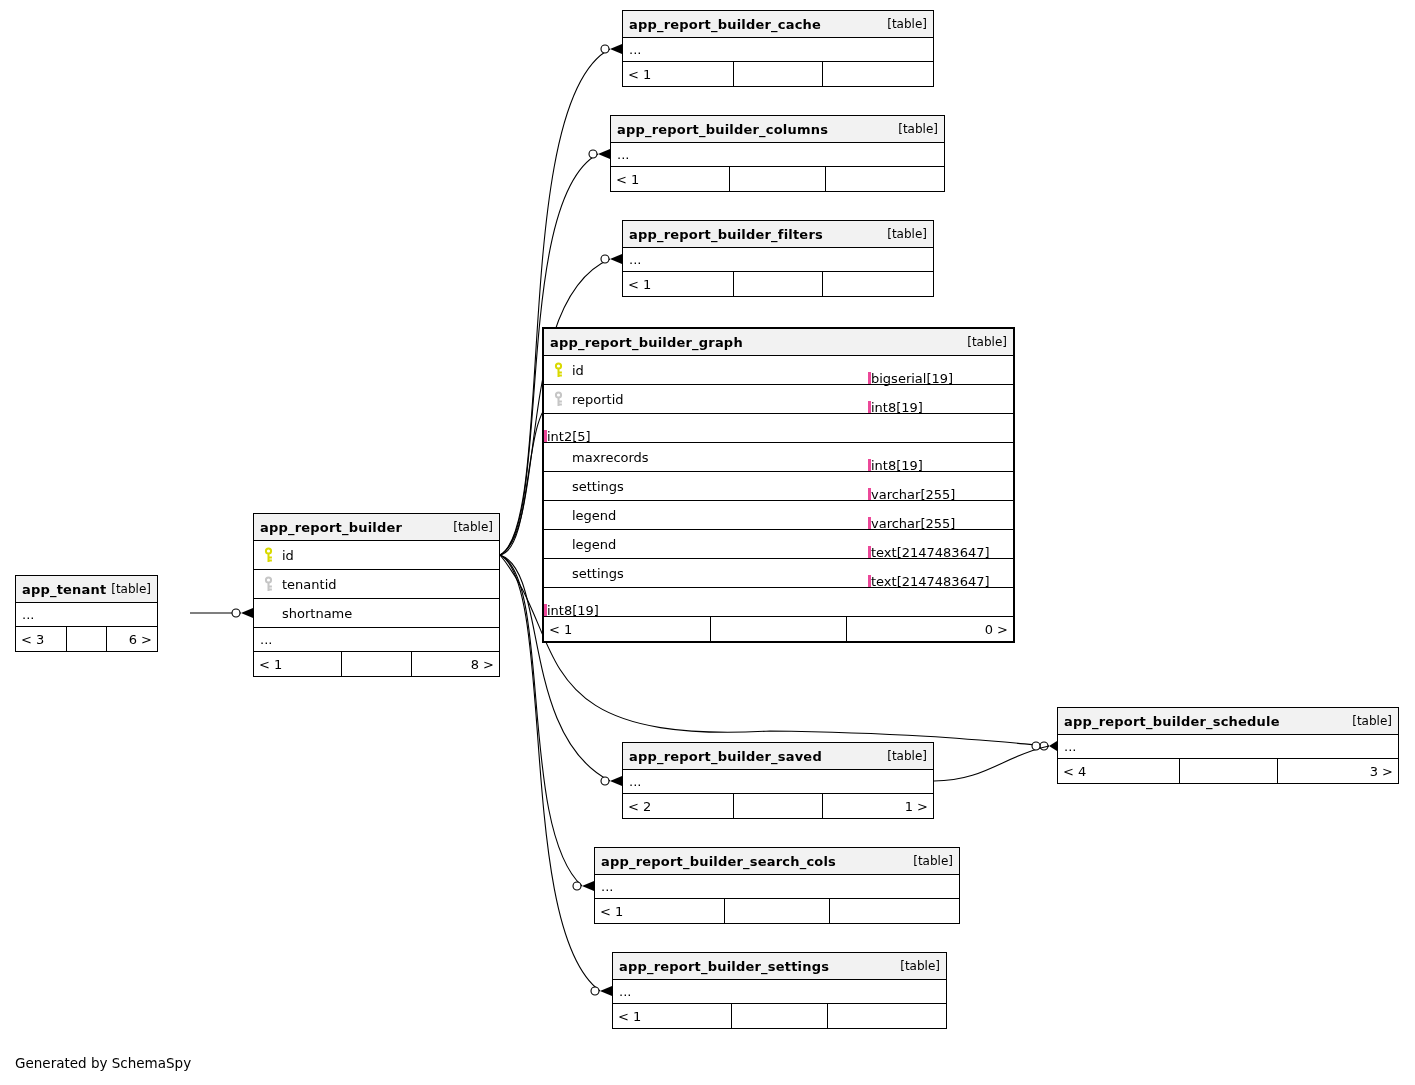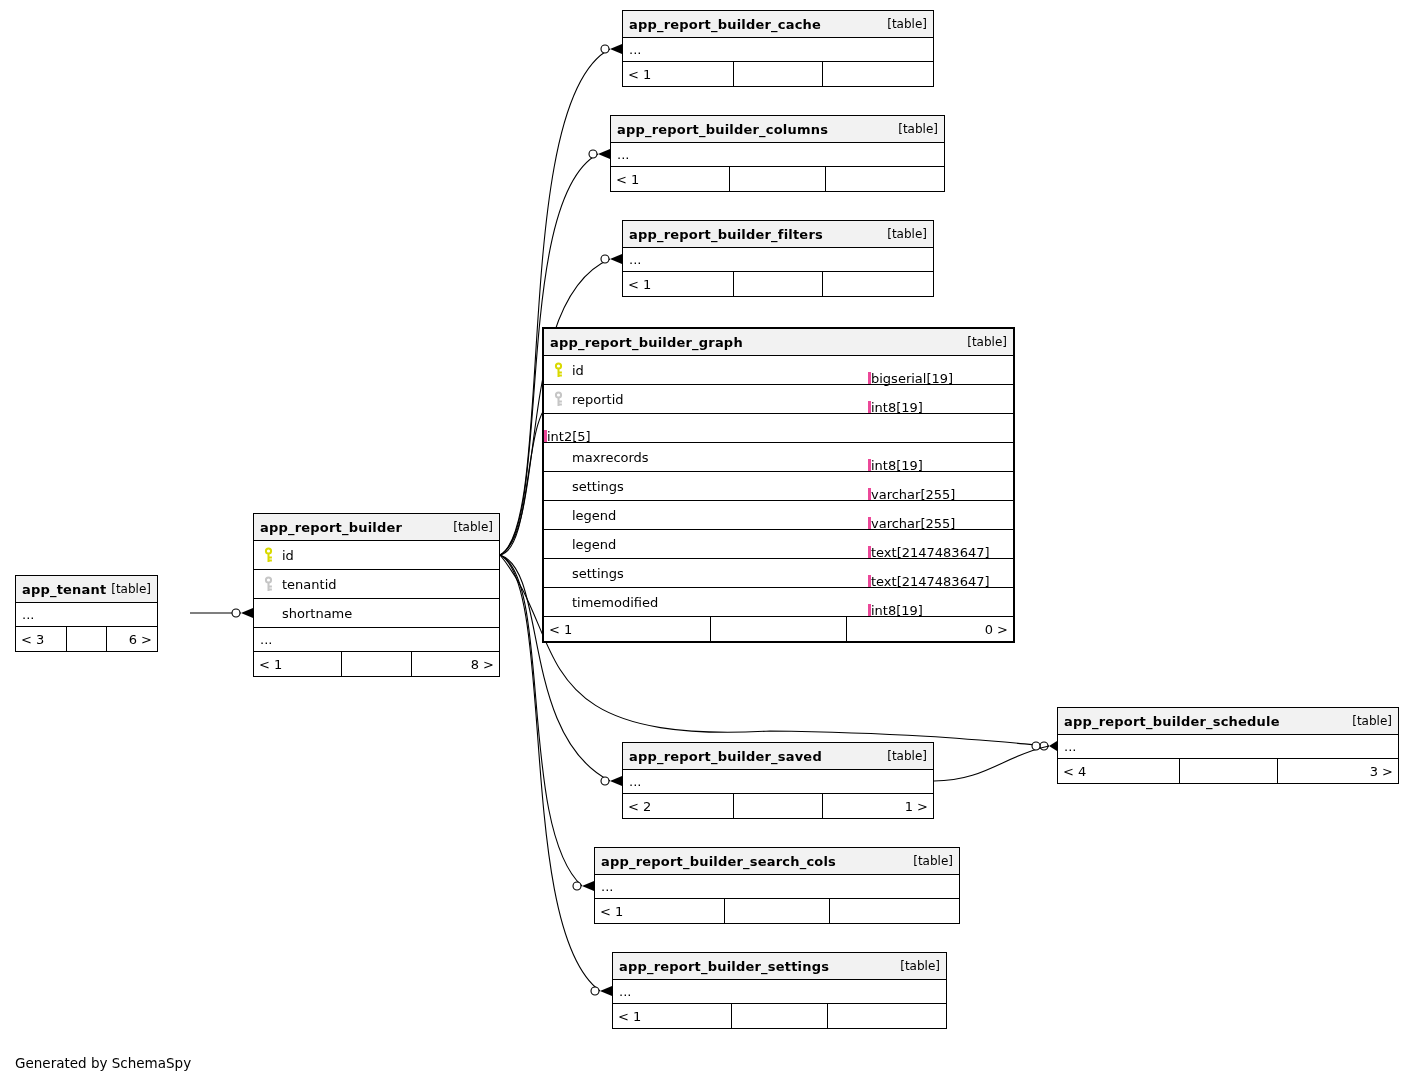--- a/index.html
+++ b/index.html
@@ -256,24 +256,20 @@
 
     <div class="crow">
       <div class="ncell">
         <span class="kslot"></span>
         <span>settings</span>
       </div>
       <div class="tcell">text[2147483647]</div>
     </div>
 
     <div class="crow">
-      <div class="ncell">
-        <span class="kslot"></span>
-        <span>timemodified</span>
-      </div>
       <div class="tcell">int8[19]</div>
     </div>
 
     <div class="ftr">
       <div class="c l">&lt; 1</div>
       <div class="c m"></div>
       <div class="c r">0 &gt;</div>
     </div>
   </div>
 

